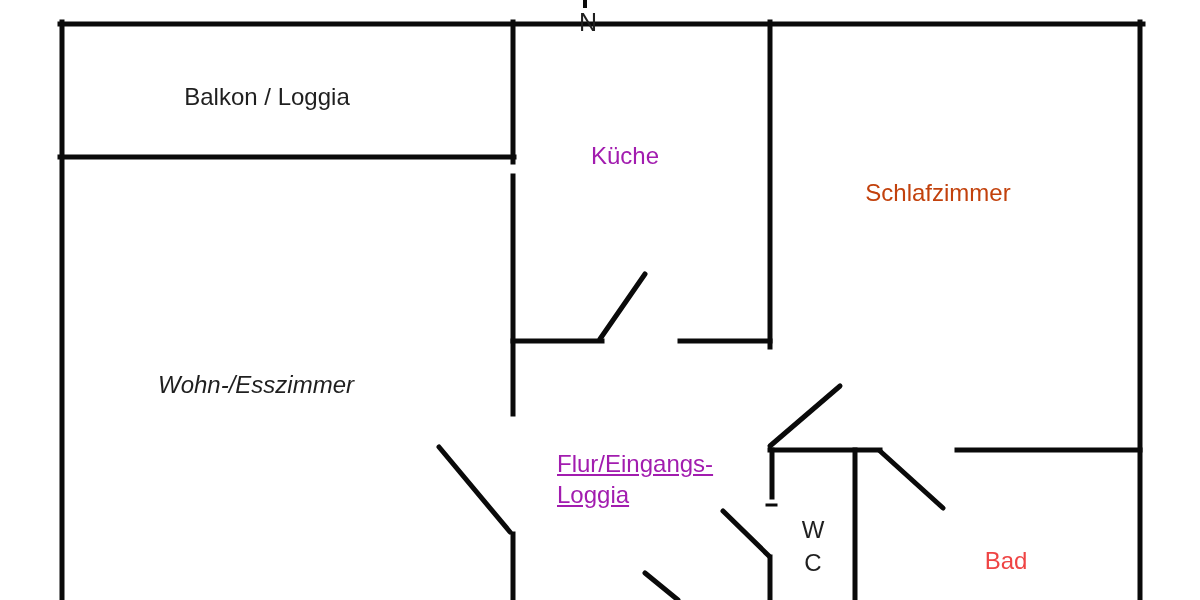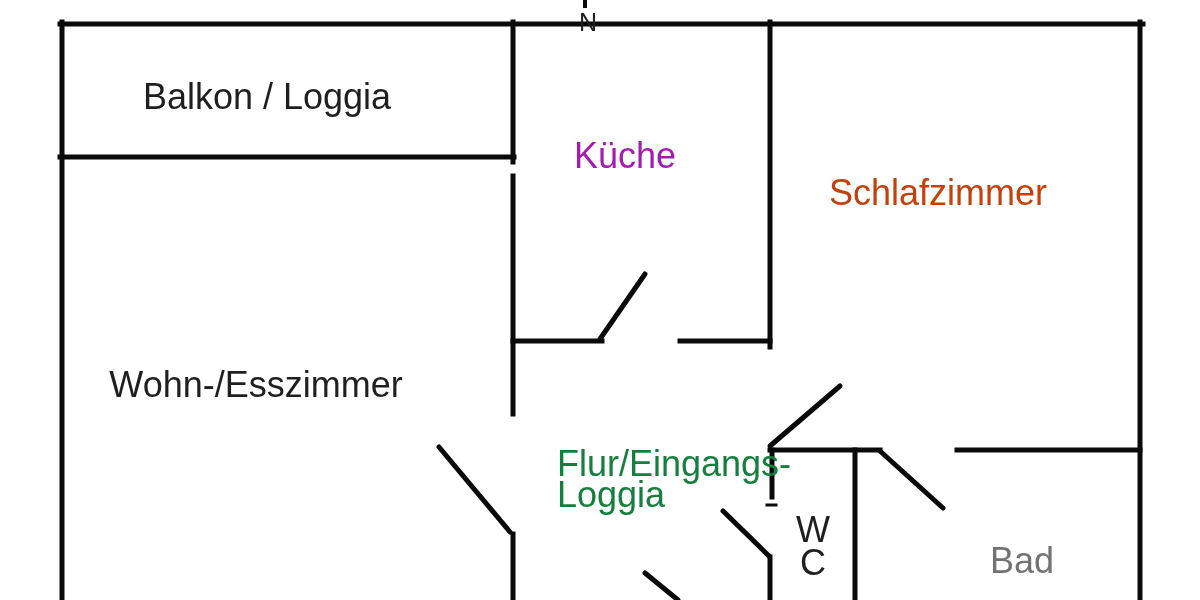--- a/index.html
+++ b/index.html
@@ -17,21 +17,21 @@
   }
   .stage svg {
     position: absolute;
     left: 0;
     top: 0;
     width: 100%;
     height: 100%;
   }
   .lbl {
     position: absolute;
-    font-size: 36px;
+    font-size: 24px;
     line-height: 31px;
     color: #1f1f1f;
     white-space: nowrap;
     user-select: none;
   }
   .lbl.center { transform: translate(-50%, -50%); text-align: center; }
   .lbl.top-center { transform: translate(-50%, 0); text-align: center; }
   .lbl.left-align { text-align: left; }
   .lbl.compass { font-size: 25px; line-height: 25px; }
   .lbl.stacked { line-height: 33px; }
@@ -66,29 +66,29 @@
       <line x1="723" y1="511" x2="769" y2="556" stroke="#0a0a0a" stroke-width="5" stroke-linecap="round"></line>
       <line x1="645" y1="573" x2="678" y2="600" stroke="#0a0a0a" stroke-width="5" stroke-linecap="round"></line>
     </svg>
 
   <div class="lbl center" style="left: 267px; top: 96px; color: rgb(31, 31, 31);">Balkon / Loggia</div>
 
   <div class="lbl center" style="left: 625px; top: 155px; color: #a21caf;">Küche</div>
 
   <div class="lbl center" style="left: 938px; top: 192px; color: #c2410c;">Schlafzimmer</div>
 
-  <div class="lbl center" style="left: 256px; top: 384px; color: rgb(31, 31, 31);">Wohn-/Esszimmer</div>
+  <div class="lbl center" style="left: 256px; top: 384px; color: rgb(31, 31, 31); font-style: italic;">Wohn-/Esszimmer</div>
 
-  <div class="lbl left-align" style="left: 557px; top: 448px; color: #15803d;">
+  <div class="lbl left-align" style="left: 557px; top: 448px; color: #a21caf; text-decoration: underline;">
     <div>Flur/Eingangs-</div>
     <div>Loggia</div>
   </div>
 
   <div class="lbl top-center stacked" style="left: 813px; top: 513px; color: rgb(31, 31, 31);">
     <div>W</div>
     <div>C</div>
   </div>
 
-  <div class="lbl center" style="left: 1006px; top: 560px; color: #737373; margin-left: 16px;">Bad</div>
+  <div class="lbl center" style="left: 1006px; top: 560px; color: #ef4444;">Bad</div>
 
   <div class="lbl center compass" style="left: 588px; top: 22px; color: rgb(31, 31, 31);">N</div>
 
 </div>
 
 </body></html>

